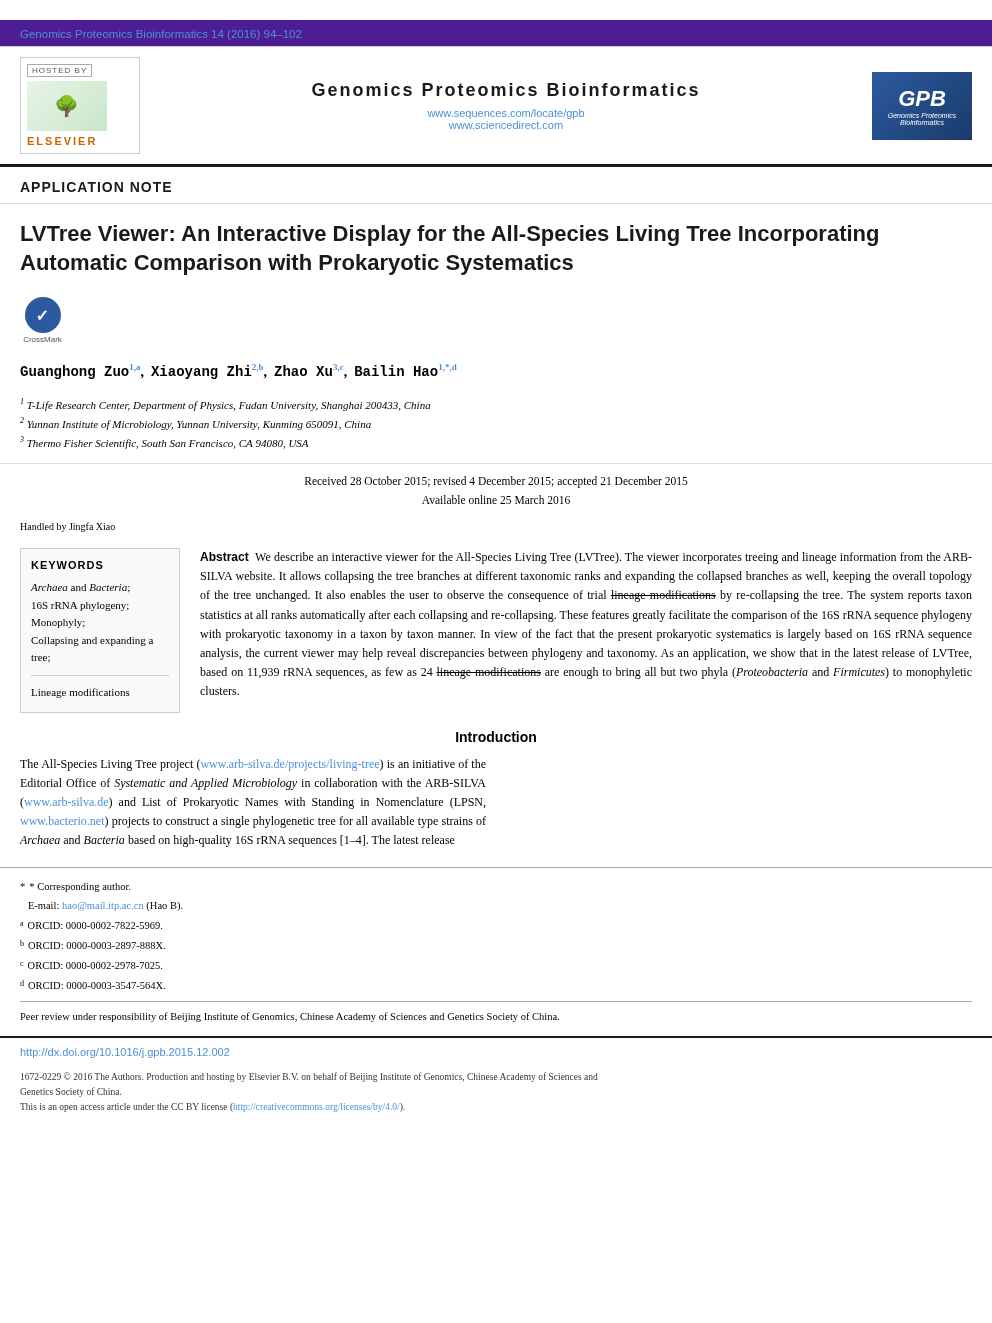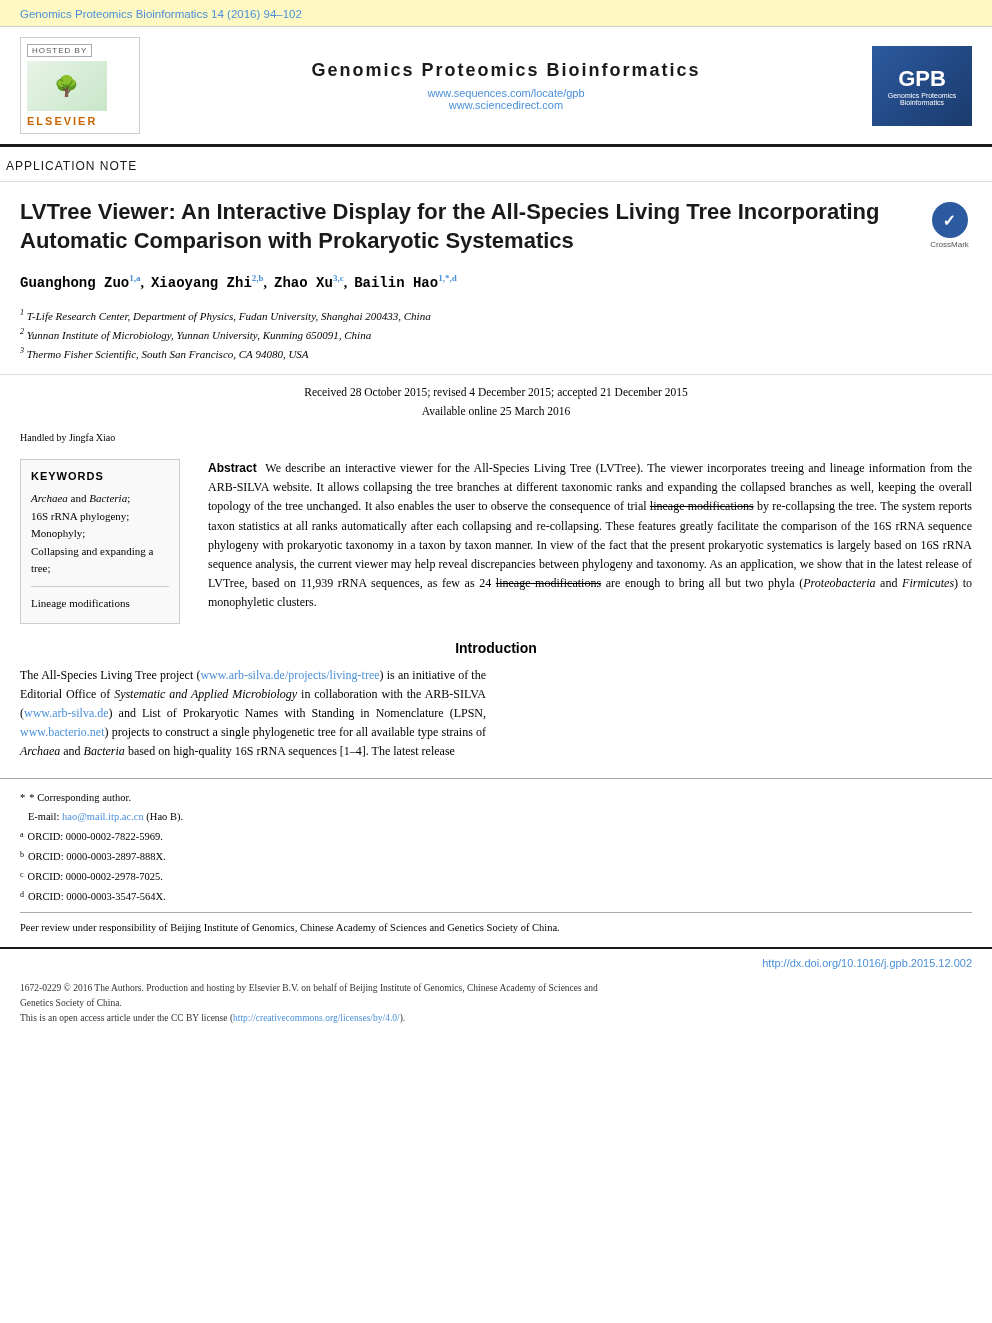--- a/index.html
+++ b/index.html
@@ -7,23 +7,24 @@
       background: #fff;
       font-family: "Times New Roman", Times, serif;
       font-size: 13px;
       color: #000;
       width: 992px;
       min-height: 1323px;
     }
 
     
     .top-bar {
-      background: #fef9c3;
+      background: #4c1d95;
       padding: 6px 20px 4px 20px;
       border-bottom: 1px solid #ccc;
+      margin-top: 20px;
     }
     .top-bar a {
       color: #4a90d9;
       font-size: 11.5px;
       text-decoration: none;
       font-family: Arial, sans-serif;
     }
 
     
     .journal-header {
@@ -88,57 +89,59 @@
     }
     .journal-title-center .links a {
       color: #4a90d9;
       text-decoration: none;
       display: block;
     }
 
     .gpb-logo {
       width: 100px;
       min-width: 100px;
-      height: 80px;
+      height: 68px;
       background: linear-gradient(135deg, #2c5aa0, #1a3a6b);
       display: flex;
       flex-direction: column;
       align-items: center;
       justify-content: center;
       color: white;
       font-family: Arial, sans-serif;
+      font-style: italic;
     }
     .gpb-logo .gpb-text {
       font-size: 22px;
       font-weight: bold;
     }
     .gpb-logo .gpb-sub {
       font-size: 7px;
       text-align: center;
       padding: 0 4px;
     }
 
     
     .article-type-label {
-      padding: 12px 20px 4px 6px;
-      font-family: Arial, sans-serif;
-      font-size: 12px;
-      font-weight: normal;
+      padding: 12px 20px 4px 20px;
+      font-family: Arial, sans-serif;
+      font-size: 14px;
+      font-weight: bold;
       letter-spacing: 1px;
       color: #1a1a1a;
       border-bottom: 1px solid #ddd;
       padding-bottom: 8px;
     }
 
     
     .article-title-area {
       padding: 16px 20px 8px 20px;
       display: flex;
       align-items: flex-start;
-      gap: 10px;
+      gap: 16px;
+      flex-direction: column;
     }
     .article-title-text {
       flex: 1;
       font-size: 22px;
       font-weight: bold;
       font-family: Arial, sans-serif;
       line-height: 1.3;
       color: #1a1a1a;
     }
     .crossmark-icon {
@@ -207,21 +210,21 @@
       text-align: center;
     }
     .handled-by {
       padding: 4px 20px 8px 20px;
       font-size: 10px;
     }
 
     
     .main-content {
       display: flex;
-      gap: 12px;
+      gap: 4px;
       padding: 0 20px;
       margin-top: 8px;
     }
 
     
     .keywords-sidebar {
       width: 160px;
       min-width: 160px;
       border: 1px solid #ccc;
       padding: 10px;
@@ -314,21 +317,20 @@
       margin-bottom: 2px;
     }
     .footnotes-area sup {
       font-size: 8px;
     }
 
     
     .bottom-bar {
       border-top: 2px solid #1a1a1a;
       padding: 6px 20px;
-      text-align: right;
     }
     .bottom-bar .doi-line {
       color: #4a90d9;
       font-size: 11px;
       text-decoration: none;
       font-family: Arial, sans-serif;
     }
     .bottom-legal {
       font-size: 9.5px;
       line-height: 1.6;

